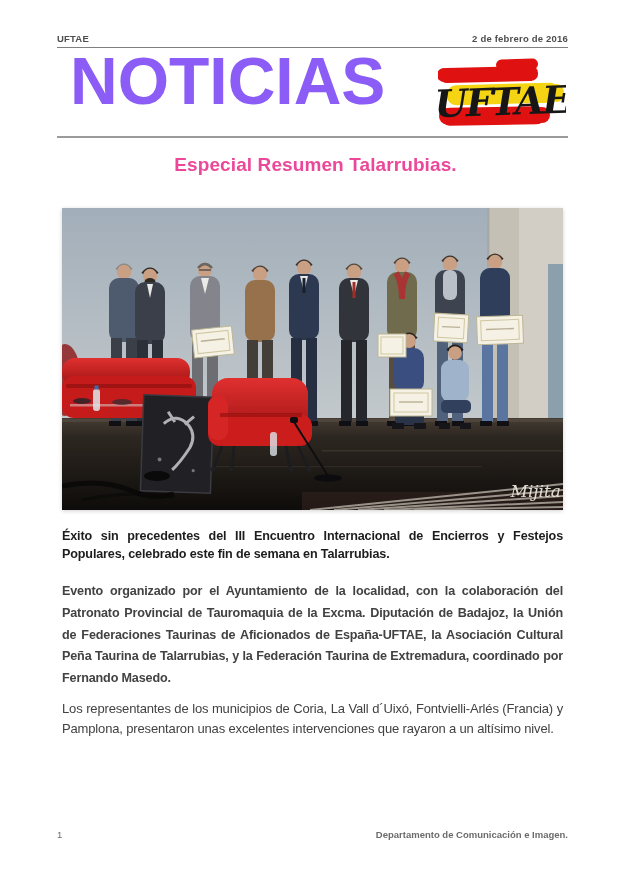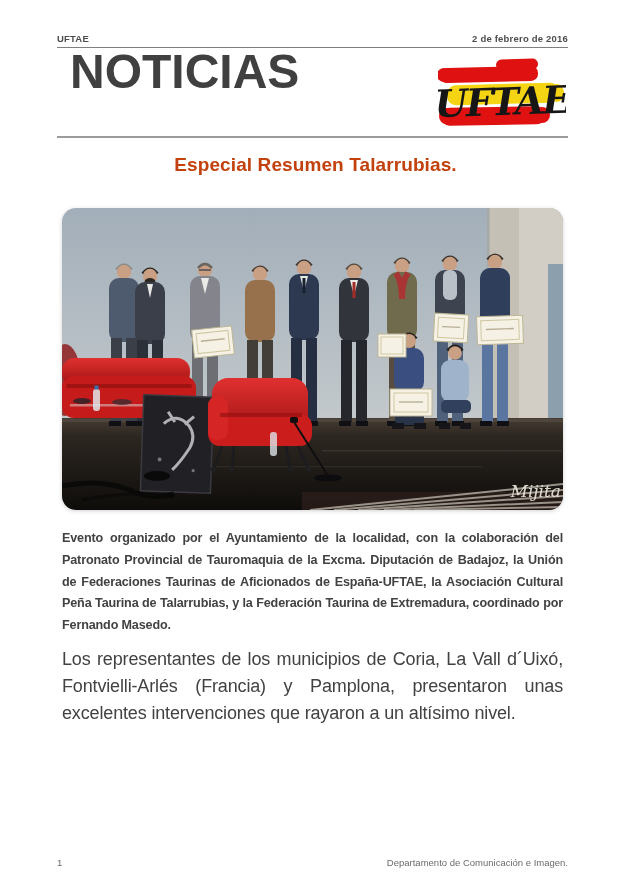--- a/index.html
+++ b/index.html
@@ -6,47 +6,47 @@
   body{width:625px;height:884px;position:relative;overflow:hidden;
        font-family:"Liberation Sans",sans-serif;-webkit-font-smoothing:antialiased;}
   .abs{position:absolute;gap:44px;}
 
   
   .header-row{top:33px;left:57px;right:57px;display:flex;justify-content:space-between;
               align-items:flex-end;padding-bottom:3px;border-bottom:1.5px solid #7f7f7f;
               font-size:9.5px;font-weight:bold;color:#4d4d4d;letter-spacing:.2px;}
 
   
-  .masthead-title{top:48px;left:70px;font-size:48px;line-height:1;font-weight:bold;
-                  color:#404040;letter-spacing:0;margin:0;text-align:center;}
+  .masthead-title{top:48px;left:70px;font-size:66px;line-height:1;font-weight:bold;
+                  color:#8b5cf6;letter-spacing:0;margin:0;text-align:center;}
   .logo{top:58px;left:438px;width:128px;height:78px;}
   .rule2{top:136px;left:57px;right:57px;border-top:2px solid #9b9b9b;height:0;}
 
   
   .subtitle{top:154px;left:63px;right:57px;text-align:center;font-size:19px;
-            font-weight:bold;color:#c2410c;letter-spacing:.1px;}
-
-  
-  .photo{top:208px;left:62px;width:501px;height:302px;border-radius:14px;overflow:hidden;
+            font-weight:bold;color:#ec4899;letter-spacing:.1px;}
+
+  
+  .photo{top:208px;left:62px;width:501px;height:302px;border-radius:0;overflow:hidden;
          box-shadow:0 1px 4px rgba(0,0,0,.18);}
   .photo svg{display:block;width:100%;height:100%;}
 
   
   .article{top:528px;left:62px;width:501px;color:#424242;}
   .article p{margin:0;text-align:justify;}
   .lead{font-size:12.6px;font-weight:bold;line-height:17.5px;letter-spacing:-.15px;
         color:#1d1d1d;margin-bottom:18px !important;}
   .p0{font-size:12.6px;line-height:21.8px;letter-spacing:-.15px;margin-bottom:9px !important;font-weight:bold;}
-  .p1{font-size:18px;line-height:27px;letter-spacing:-.15px;margin-bottom:11px !important;}
+  .p1{font-size:13px;line-height:20px;letter-spacing:-.15px;margin-bottom:11px !important;}
   .p2{font-size:12.6px;line-height:18.6px;letter-spacing:-.15px;}
 
   
   .footer-row{top:829px;left:57px;right:57px;display:flex;justify-content:space-between;
               align-items:baseline;font-size:9.5px;color:#6b6b6b;}
-  .footer-right{font-weight:normal;margin-top:28px;}
+  .footer-right{font-weight:bold;}
 </style>
 </head>
 <body>
 
 <div class="abs header-row">
   <span>UFTAE</span>
   <span>2 de febrero de 2016</span>
 </div>
 
 <h1 class="abs masthead-title">NOTICIAS</h1>
@@ -288,20 +288,21 @@
         <path d="M296,302 L501,288"></path>
       <path d="M322,302 L501,294"></path>
         <path d="M352,302 L501,299"></path>
     </g>
 
     <text x="499" y="289" text-anchor="end" font-family="'DejaVu Serif',serif" font-style="italic" font-size="17" fill="#ece8dd" opacity=".92">Mijita</text>
   </svg>
 </div>
 
 <div class="abs article">
+  <p class="lead">Éxito sin precedentes del III Encuentro Internacional de Encierros y Festejos Populares, celebrado este fin de semana en Talarrubias.</p>
   <p class="p0">Evento organizado por el Ayuntamiento de la localidad, con la colaboración del Patronato Provincial de Tauromaquia de la Excma. Diputación de Badajoz, la Unión de Federaciones Taurinas de Aficionados de España-UFTAE, la Asociación Cultural Peña Taurina de Talarrubias, y la Federación Taurina de Extremadura, coordinado por Fernando Masedo.</p>
   <p class="p1">Los representantes de los municipios de Coria, La Vall d´Uixó, Fontvielli-Arlés (Francia) y Pamplona, presentaron unas excelentes intervenciones que rayaron a un altísimo nivel.</p>
 </div>
 
 <div class="abs footer-row">
   <span>1</span>
   <span class="footer-right">Departamento de Comunicación e Imagen.</span>
 </div>
 
 </body></html>

